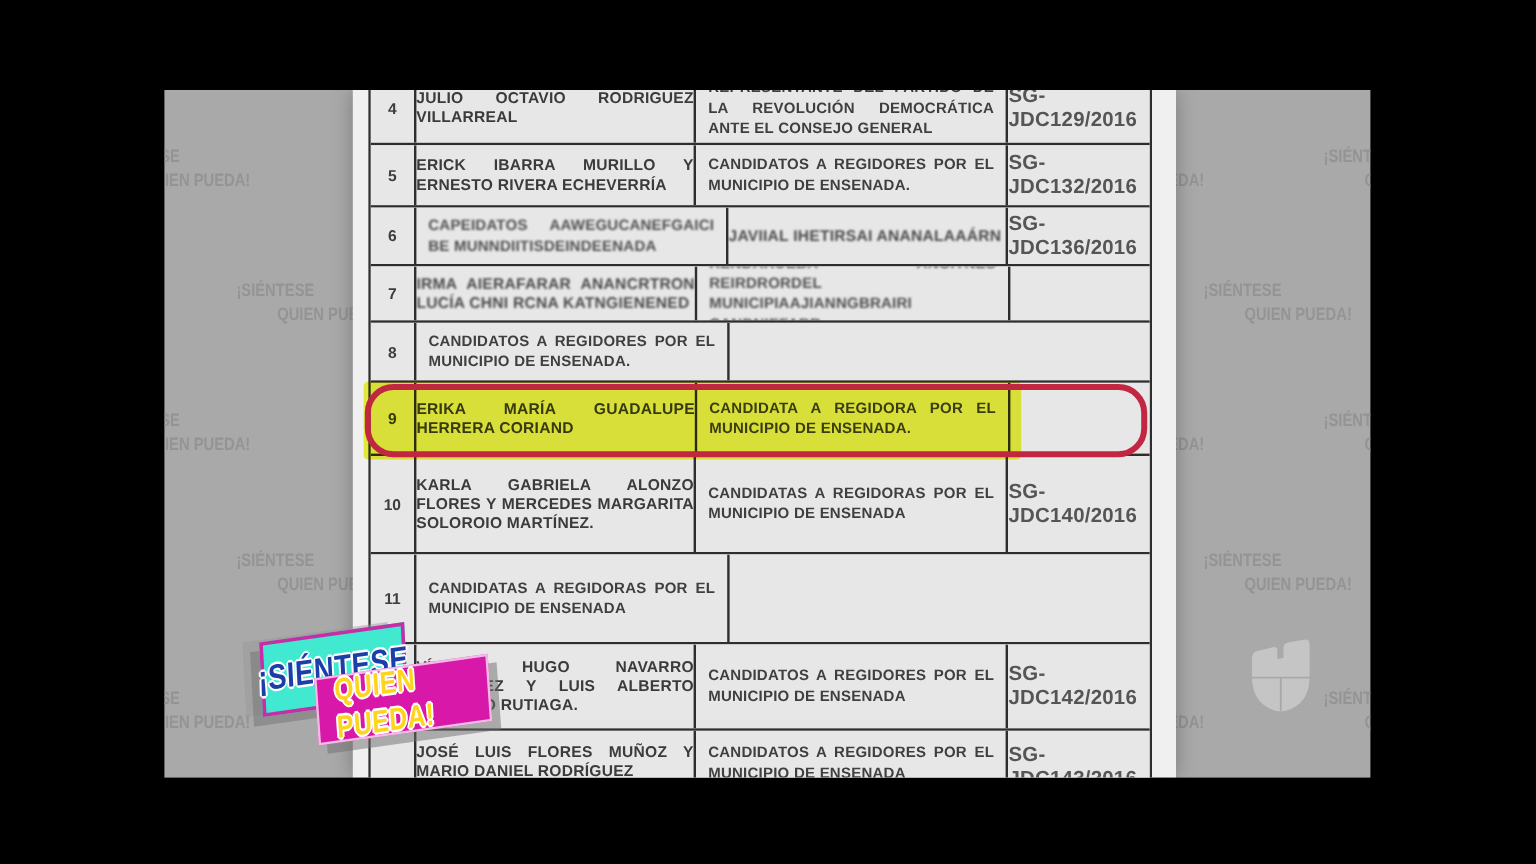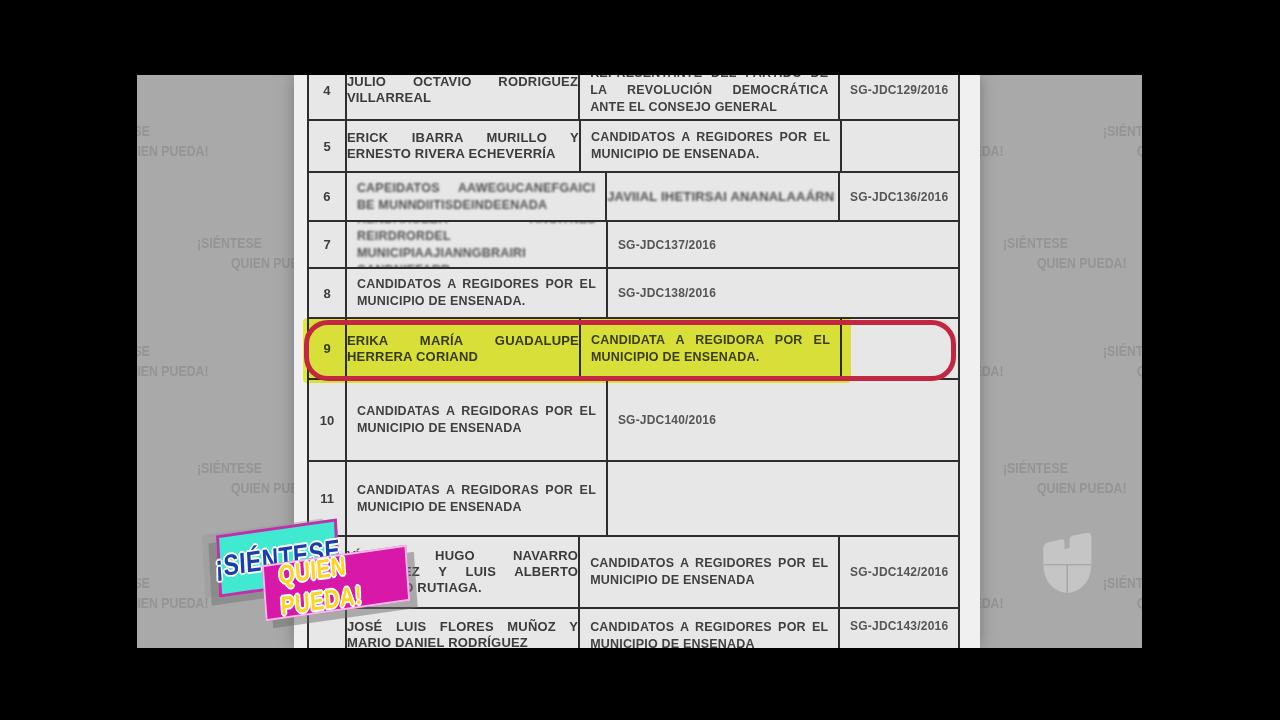--- a/index.html
+++ b/index.html
@@ -24,21 +24,21 @@
          border:2px solid #2e2e2e;border-bottom:none;box-sizing:border-box;}
   .t-row{display:flex;border-bottom:2px solid #2e2e2e;background:#e7e7e7;
          box-sizing:border-box;overflow:hidden;}
   .t-row:last-child .c-name,.t-row:last-child .c-desc,
   .t-row:last-child .c-case{align-items:flex-start;padding-top:10px;}
   .c{box-sizing:border-box;display:flex;align-items:center;}
   .c-num{width:38px;border-right:2px solid #2e2e2e;justify-content:center;
          font-size:13px;font-weight:bold;color:#3d3d3d;}
   .c-name{width:234px;border-right:2px solid #2e2e2e;padding:4px 0;}
   .c-desc{width:261px;border-right:2px solid #2e2e2e;padding:4px 10px;}
-  .c-case{width:118px;justify-content:center;font-size:12px;
+  .c-case{width:118px;justify-content:center;font-size:17px;
           font-weight:bold;color:#555;letter-spacing:.2px;}
   .t-name-text{width:100%;text-align:justify;font-weight:bold;font-size:13px;
           line-height:16px;color:#3b3b3b;letter-spacing:.2px;}
   .t-desc-text{width:100%;text-align:justify;font-weight:bold;font-size:12.5px;
           line-height:17px;color:#3f3f3f;letter-spacing:.2px;}
   .garbled .t-name-text,.garbled .t-desc-text{filter:blur(.8px);opacity:.9;}
 
   
   .hl-yellow{position:absolute;left:166px;top:243px;width:548px;height:65px;
          background:var(--highlight_yellow,#eef73d);mix-blend-mode:multiply;
@@ -142,56 +142,61 @@
     <div class="c c-case">SG-JDC129/2016</div>
   </div>
       <div class="t-row" style="height: 52px;">
     <div class="c c-num">5</div>
     <div class="c c-name">
           <div class="t-name-text">ERICK IBARRA MURILLO Y ERNESTO RIVERA ECHEVERRÍA</div>
         </div>
     <div class="c c-desc">
           <div class="t-desc-text">CANDIDATOS A REGIDORES POR EL MUNICIPIO DE ENSENADA.</div>
         </div>
+    <div class="c c-case">SG-JDC132/2016</div>
   </div>
       <div class="t-row garbled" style="height: 49px;">
     <div class="c c-num">6</div>
     <div class="c c-desc">
           <div class="t-desc-text">CAPEIDATOS AAWEGUCANEFGAICI BE MUNNDIITISDEINDEENADA</div>
         </div>
     <div class="c c-name">
           <div class="t-name-text">JAVIIAL IHETIRSAI ANANALAAÁRN</div>
         </div>
     <div class="c c-case">SG-JDC136/2016</div>
   </div>
       <div class="t-row garbled" style="height: 47px;">
     <div class="c c-num">7</div>
+    <div class="c c-name">
+          <div class="t-name-text">IRMA AIERAFARAR ANANCRTRON LUCÍA CHNI RCNA KATNGIENENED</div>
+        </div>
     <div class="c c-desc">
           <div class="t-desc-text">RENDARUEBA ANOITNES REIRDRORDEL MUNICIPIAAJIANNGBRAIRI CANDNIEFARR</div>
         </div>
-    <div class="c c-case">SG-JDC137/2016</div>
   </div>
       <div class="t-row" style="height: 50px;">
     <div class="c c-num">8</div>
     <div class="c c-desc">
           <div class="t-desc-text">CANDIDATOS A REGIDORES POR EL MUNICIPIO DE ENSENADA.</div>
         </div>
-    <div class="c c-case">SG-JDC138/2016</div>
   </div>
       <div class="t-row hl" style="height: 61px;">
     <div class="c c-num">9</div>
     <div class="c c-name">
           <div class="t-name-text">ERIKA MARÍA GUADALUPE HERRERA CORIAND</div>
         </div>
     <div class="c c-desc">
           <div class="t-desc-text">CANDIDATA A REGIDORA POR EL MUNICIPIO DE ENSENADA.</div>
         </div>
   </div>
       <div class="t-row" style="height: 82px;">
     <div class="c c-num">10</div>
+    <div class="c c-name">
+          <div class="t-name-text">KARLA GABRIELA ALONZO FLORES Y MERCEDES MARGARITA SOLOROIO MARTÍNEZ.</div>
+        </div>
     <div class="c c-desc">
           <div class="t-desc-text">CANDIDATAS A REGIDORAS POR EL MUNICIPIO DE ENSENADA</div>
         </div>
     <div class="c c-case">SG-JDC140/2016</div>
   </div>
       <div class="t-row" style="height: 75px;">
     <div class="c c-num">11</div>
     <div class="c c-desc">
           <div class="t-desc-text">CANDIDATAS A REGIDORAS POR EL MUNICIPIO DE ENSENADA</div>
         </div>

